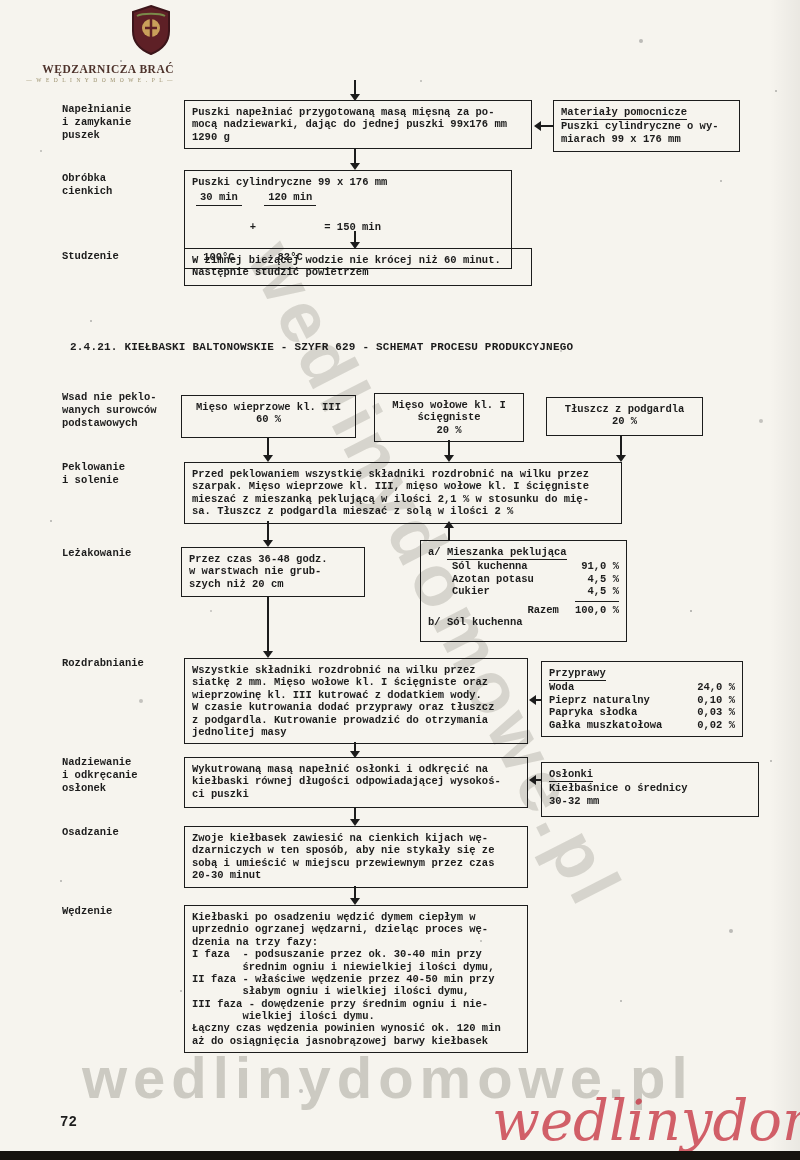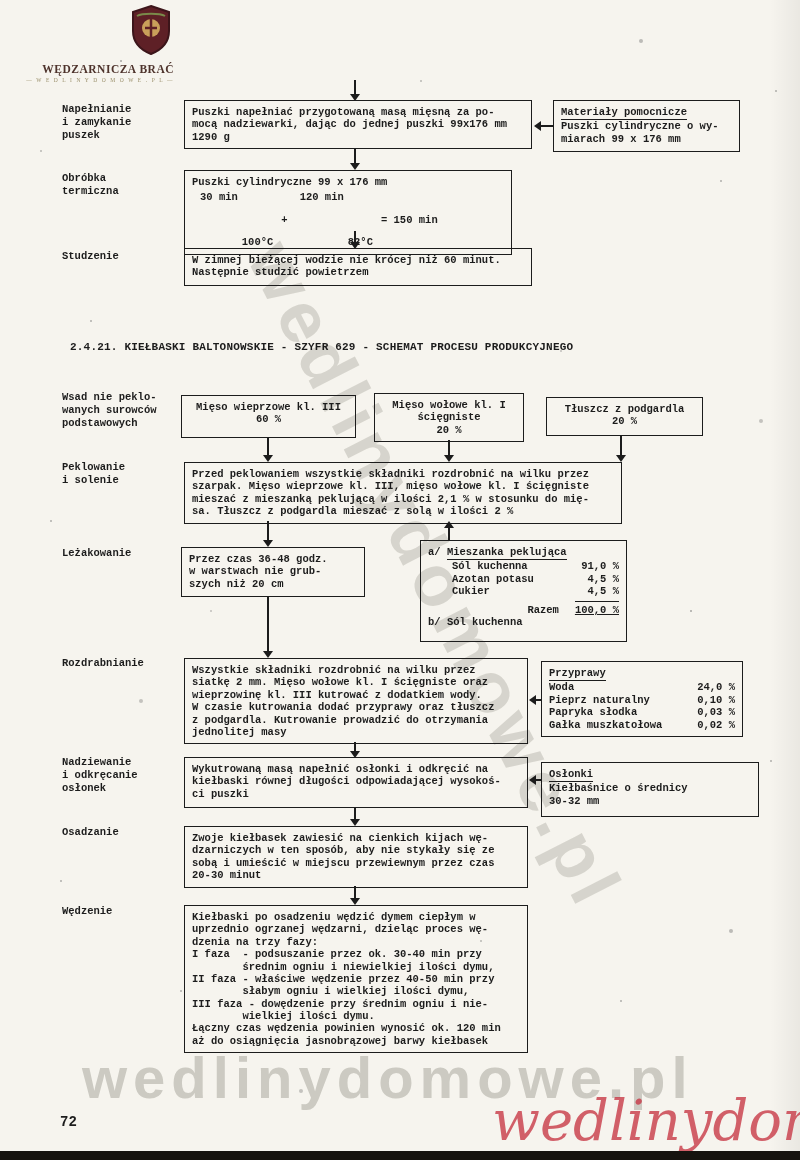--- a/index.html
+++ b/index.html
@@ -14,28 +14,28 @@
   .stage{position:absolute;left:62px;width:125px;font-size:10.5px;font-weight:bold;line-height:1.22;white-space:pre-wrap;z-index:2;}
   
   .box{
     position:absolute;border:1.5px solid #1c1c1c;padding:5px 7px;box-sizing:border-box;
     font-size:10.5px;font-weight:bold;line-height:1.18;background:transparent;z-index:2;
   }
   .box .u{border-bottom:1.5px solid #1c1c1c;display:inline-block;padding-bottom:1px;font-family:Liberation Mono, monospace;}
   .center{text-align:center;}
   
   .formula{display:flex;align-items:center;gap:8px;margin-top:3px;margin-left:4px;}
-  .frac{display:inline-flex;flex-direction:row;text-align:center;}
+  .frac{display:inline-flex;flex-direction:column;text-align:center;}
   .frac .num{border-bottom:1.5px solid #1c1c1c;padding:0 4px 1px 4px;}
   .frac .den{padding-top:1px;margin-top:44px;}
   
   .nv{display:flex;justify-content:space-between;}
   .nv .v{text-align:right;}
   .total-row{display:flex;justify-content:flex-end;gap:16px;margin-top:3px;}
-  .total-row .tv{border-top:1.5px solid #1c1c1c;padding-top:2px;text-decoration:underline;}
+  .total-row .tv{border-top:1.5px solid #1c1c1c;padding-top:2px;}
   .total-row .tl{padding-top:3px;}
   
   .va{position:absolute;width:2px;background:#1c1c1c;z-index:2;}
   .va.down::after{content:"";position:absolute;left:-4px;bottom:-7px;width:0;height:0;
     border-left:5px solid transparent;border-right:5px solid transparent;border-top:7px solid #1c1c1c;}
   .va.up::before{content:"";position:absolute;left:-4px;top:-7px;width:0;height:0;
     border-left:5px solid transparent;border-right:5px solid transparent;border-bottom:7px solid #1c1c1c;}
   .ha{position:absolute;height:2px;background:#1c1c1c;z-index:2;}
   .ha.left::before{content:"";position:absolute;top:-4px;left:-7px;width:0;height:0;
     border-top:5px solid transparent;border-bottom:5px solid transparent;border-right:7px solid #1c1c1c;}
@@ -88,21 +88,21 @@
     <div class="logo-title">WĘDZARNICZA BRAĆ</div>
     <div class="logo-sub">— W E D L I N Y D O M O W E . P L —</div>
   </div>
 
   <div class="heading">2.4.21. KIEŁBASKI BALTONOWSKIE - SZYFR 629 - SCHEMAT PROCESU PRODUKCYJNEGO</div>
 
   <div class="stage" style="top:103px">Napełnianie
 i zamykanie
 puszek</div>
   <div class="stage" style="top:172px">Obróbka
-termiczna</div>
+cienkich</div>
   <div class="stage" style="top:250px">Studzenie</div>
   <div class="stage" style="top:391px">Wsad nie peklo-
 wanych surowców
 podstawowych</div>
   <div class="stage" style="top:461px">Peklowanie
 i solenie</div>
   <div class="stage" style="top:547px">Leżakowanie</div>
   <div class="stage" style="top:657px">Rozdrabnianie</div>
   <div class="stage" style="top:756px">Nadziewanie
 i odkręcanie

